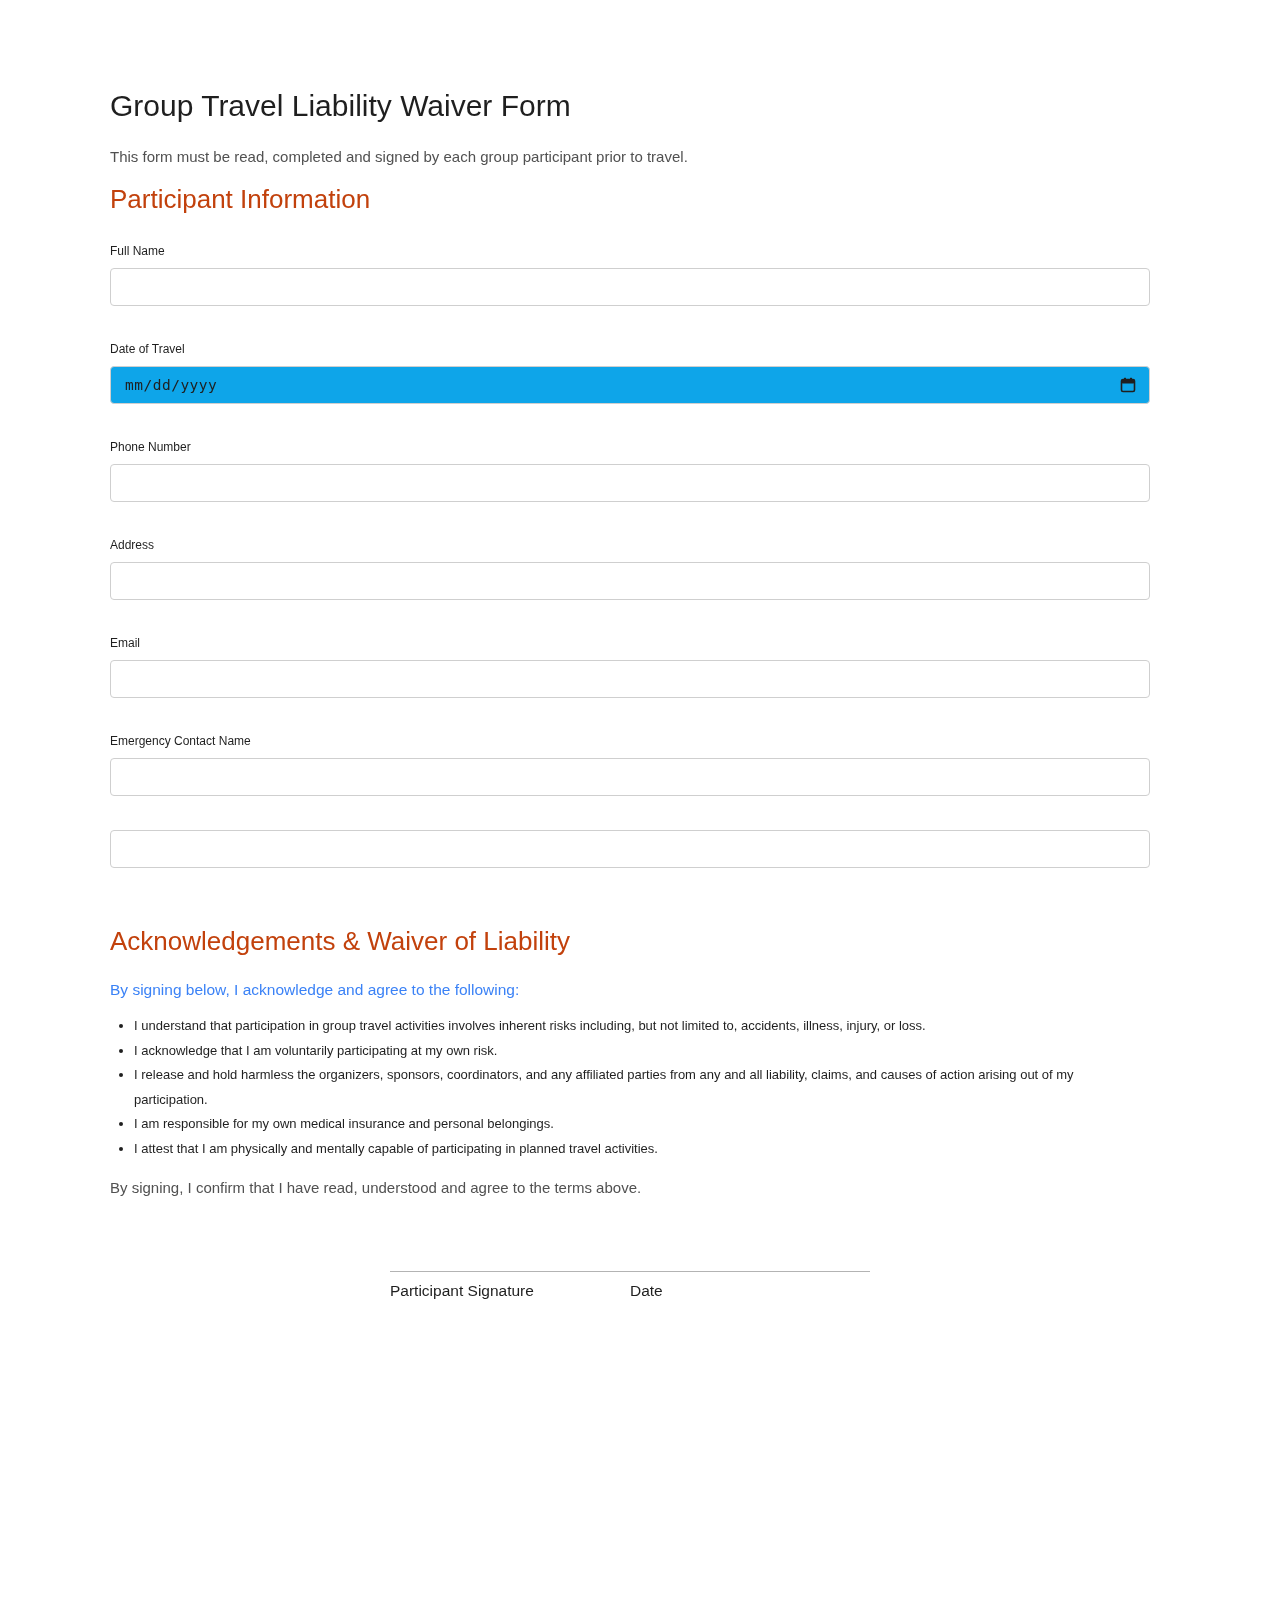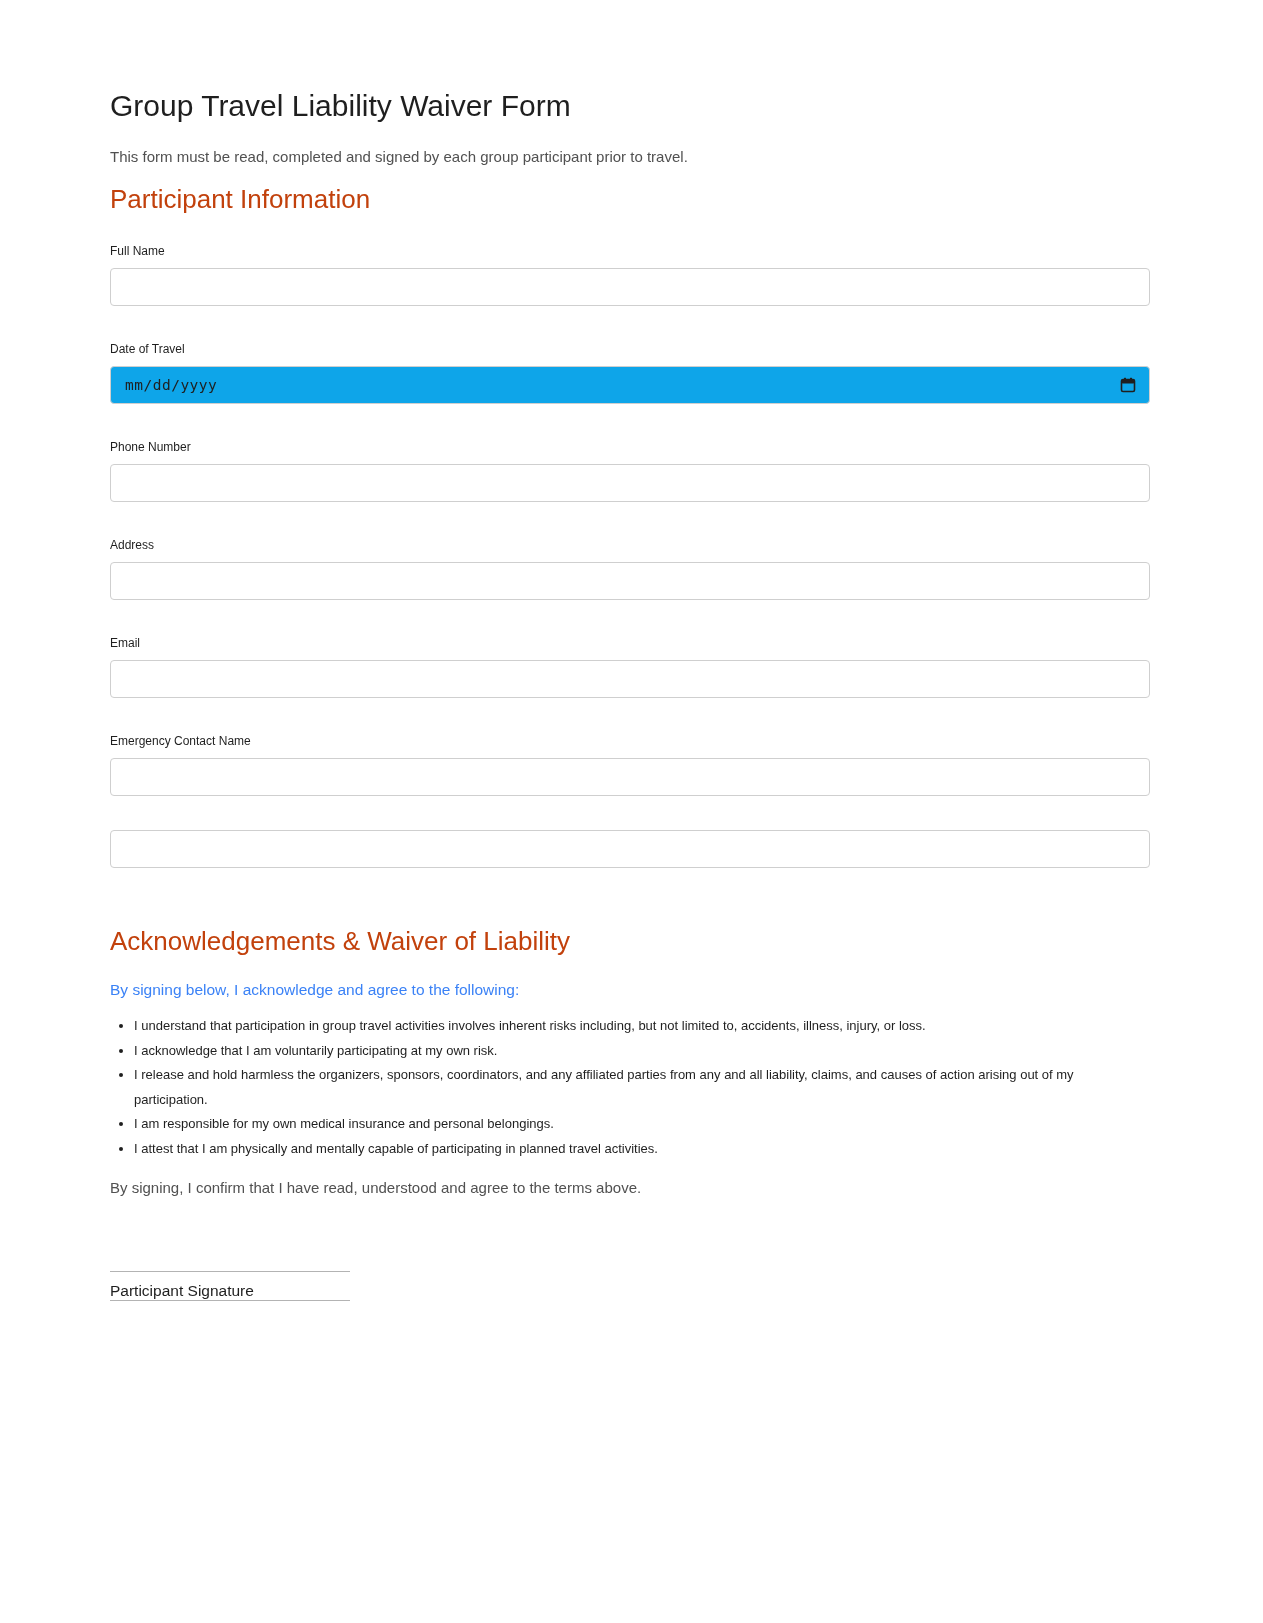--- a/index.html
+++ b/index.html
@@ -113,21 +113,20 @@
   p.confirmation {
     margin: 16px 0 0 0;
     font-size: 15px;
     line-height: 22px;
     color: #515151;
   }
   .sig-row {
     margin-top: 72px;
     display: flex;
     justify-content: center;
-    flex-direction: column;
   }
   .sig-block {
     width: 240px;
   }
   .sig-line {
     height: 0;
     border-top: 1px solid #b3b3b3;
   }
   .sig-label {
     margin-top: 9px;

